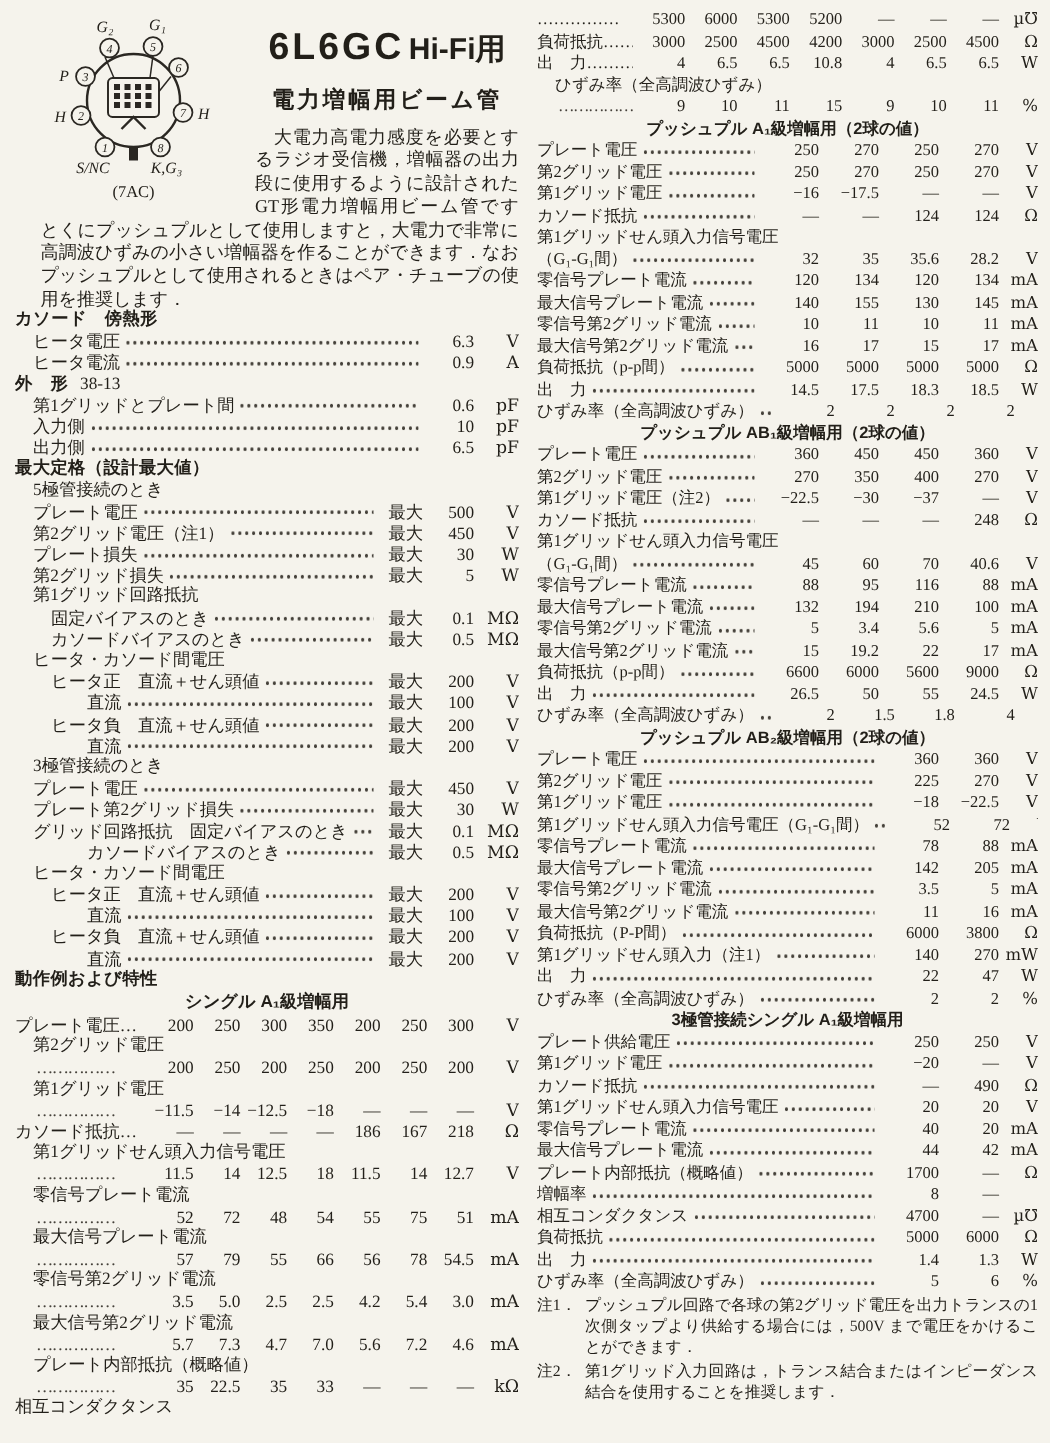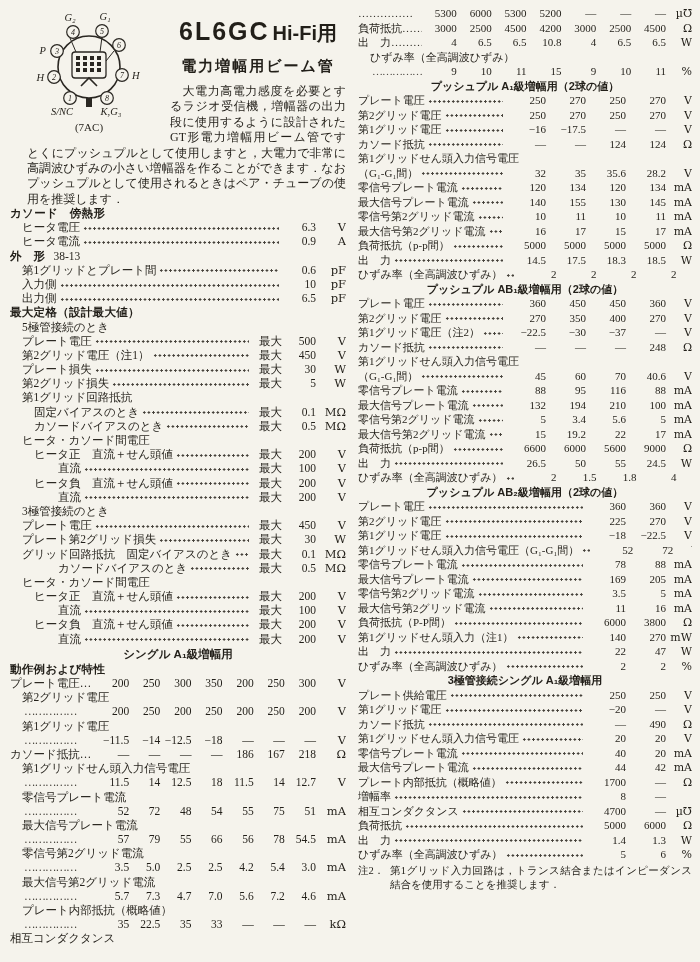--- a/index.html
+++ b/index.html
@@ -278,22 +278,22 @@
           <span class="v">200</span>
           <span class="u">V</span>
         </div>
         <div class="r i3">
           <span class="lbl">直流</span>
           <span class="ldr"></span>
           <span class="max">最大</span>
           <span class="v">200</span>
           <span class="u">V</span>
         </div>
+        <div class="r h">動作例および特性</div>
         <div class="r hc">シングル A₁級増幅用</div>
-        <div class="r h">動作例および特性</div>
         <div class="r">
           <span class="lead7">プレート電圧…</span>
           <span class="c7">200</span>
           <span class="c7">250</span>
           <span class="c7">300</span>
           <span class="c7">350</span>
           <span class="c7">200</span>
           <span class="c7">250</span>
           <span class="c7">300</span>
           <span class="u">V</span>
@@ -707,21 +707,21 @@
       <div class="r">
         <span class="lbl">零信号プレート電流</span>
         <span class="ldr"></span>
         <span class="c2">78</span>
         <span class="c2">88</span>
         <span class="u">mA</span>
       </div>
       <div class="r">
         <span class="lbl">最大信号プレート電流</span>
         <span class="ldr"></span>
-        <span class="c2">169</span>
+        <span class="c2">142</span>
         <span class="c2">205</span>
         <span class="u">mA</span>
       </div>
       <div class="r">
         <span class="lbl">零信号第2グリッド電流</span>
         <span class="ldr"></span>
         <span class="c2">3.5</span>
         <span class="c2">5</span>
         <span class="u">mA</span>
       </div>
@@ -837,20 +837,24 @@
         <span class="c2">1.4</span>
         <span class="c2">1.3</span>
         <span class="u">W</span>
       </div>
       <div class="r">
         <span class="lbl">ひずみ率（全高調波ひずみ）</span>
         <span class="ldr"></span>
         <span class="c2">5</span>
         <span class="c2">6</span>
         <span class="u">%</span>
+      </div>
+      <div class="note">
+        <span class="nlbl">注1．</span>
+        <span class="ntext">プッシュプル回路で各球の第2グリッド電圧を出力トランスの1次側タップより供給する場合には，500V まで電圧をかけることができます．</span>
       </div>
       <div class="note">
         <span class="nlbl">注2．</span>
         <span class="ntext">第1グリッド入力回路は，トランス結合またはインピーダンス結合を使用することを推奨します．</span>
       </div>
     </div>
 
 </div>
 
 </body></html>

